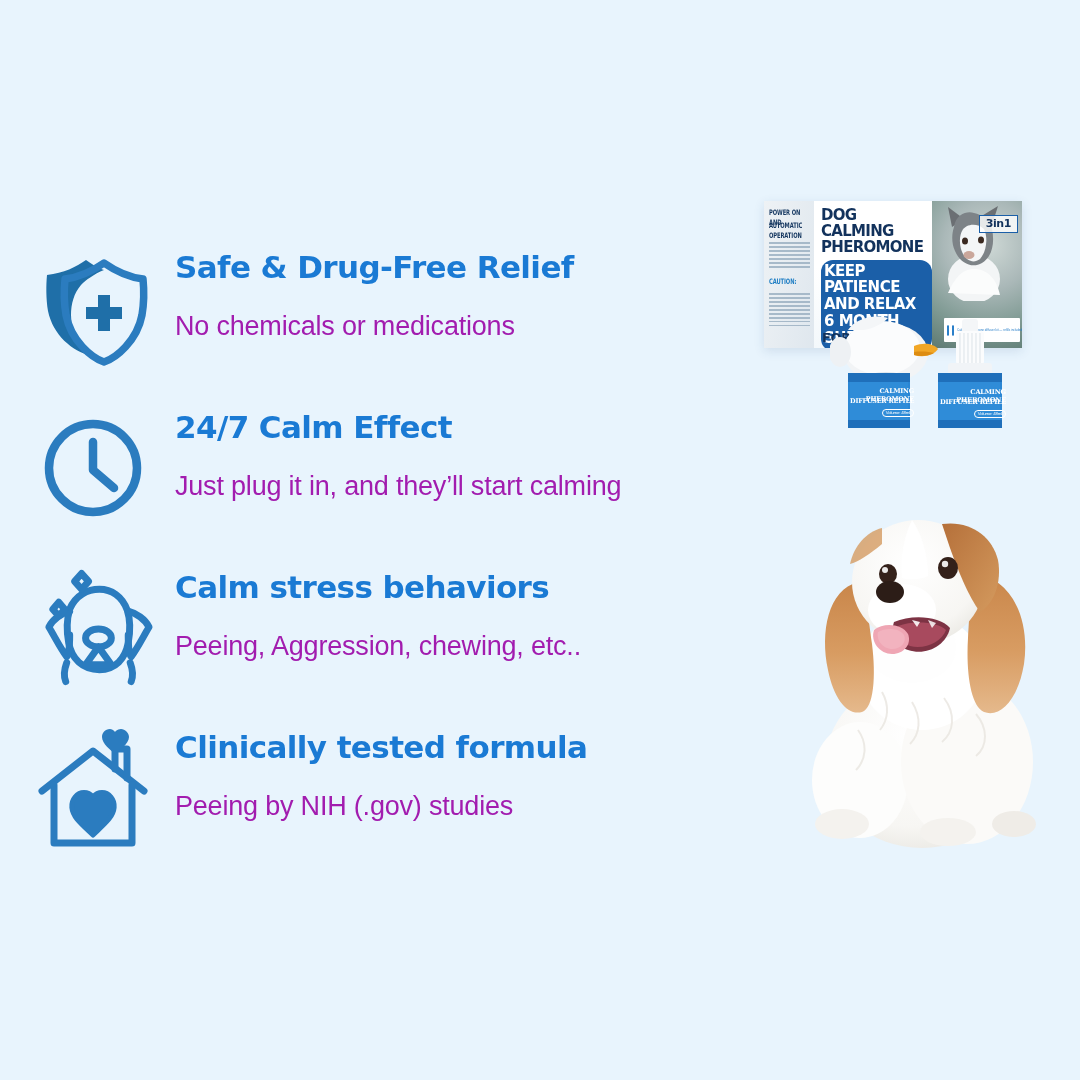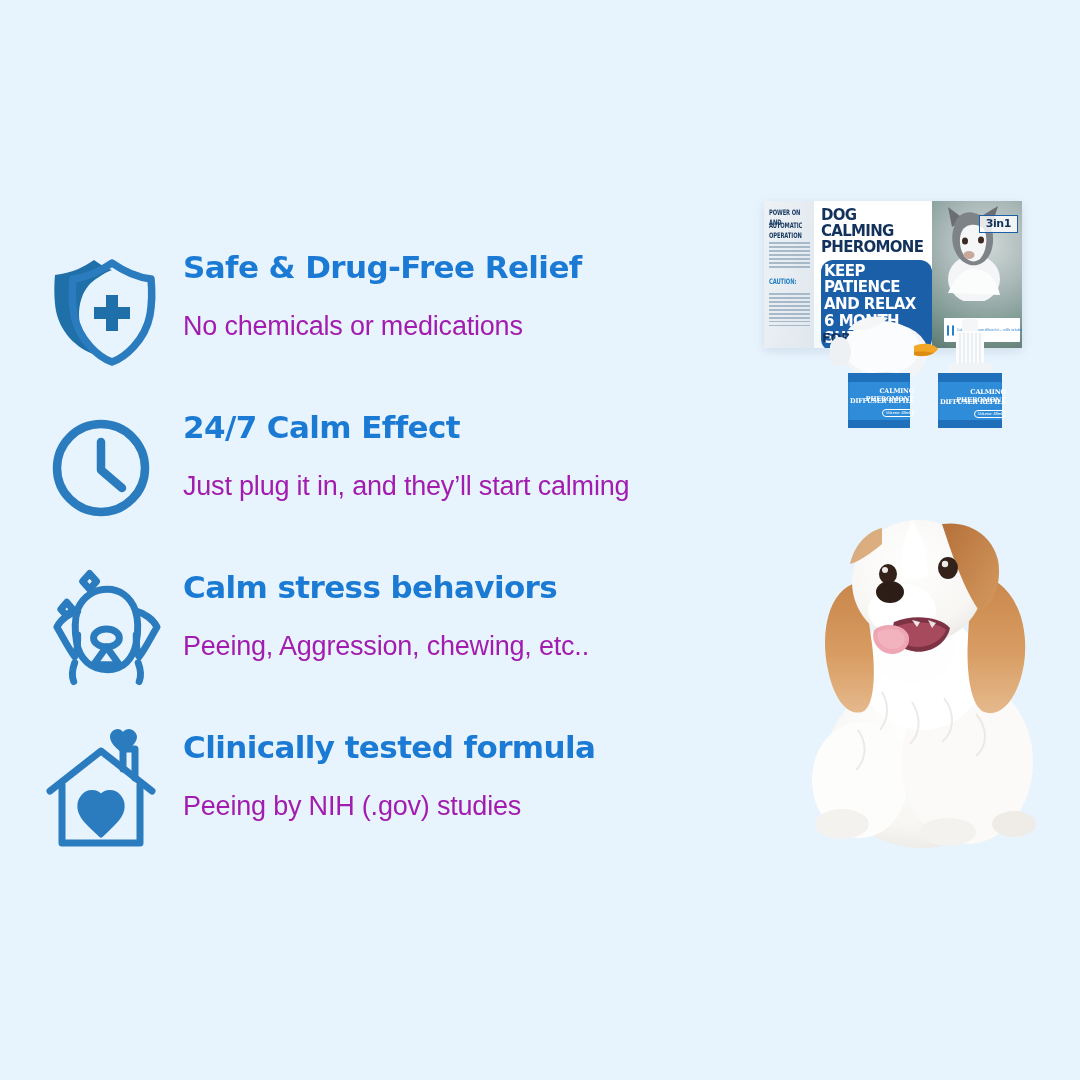--- a/index.html
+++ b/index.html
@@ -16,21 +16,21 @@
   }
   #stage {
     position: absolute;
     inset: 0;
     background: #e8f4fd;
   }
 
   
   #benefits {
     position: absolute;
-    left: 38px;
+    left: 30px;
     top: 243px;
     width: 660px;
   }
   .benefit {
     display: flex;
     align-items: flex-start;
     height: 160px;
   }
   .benefit-icon {
     width: 125px;

